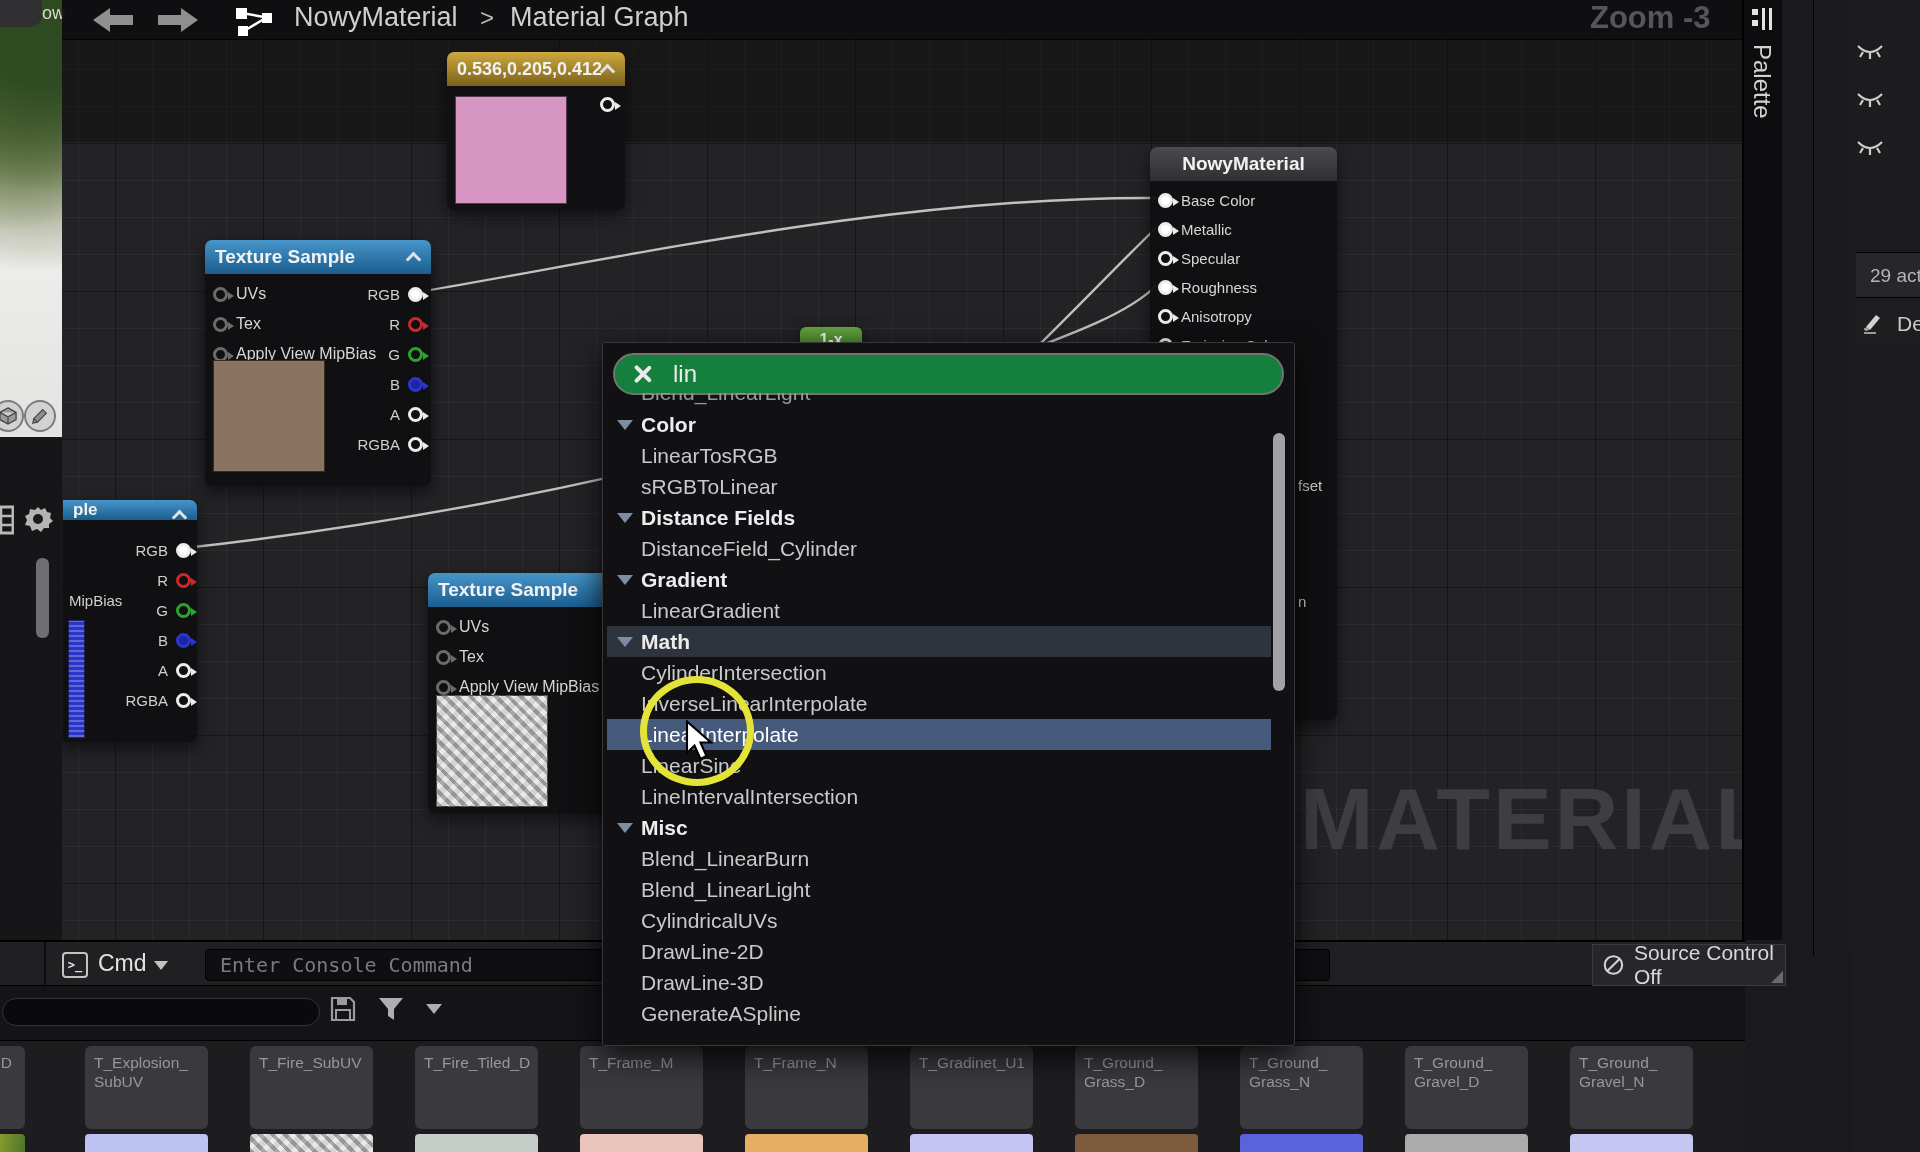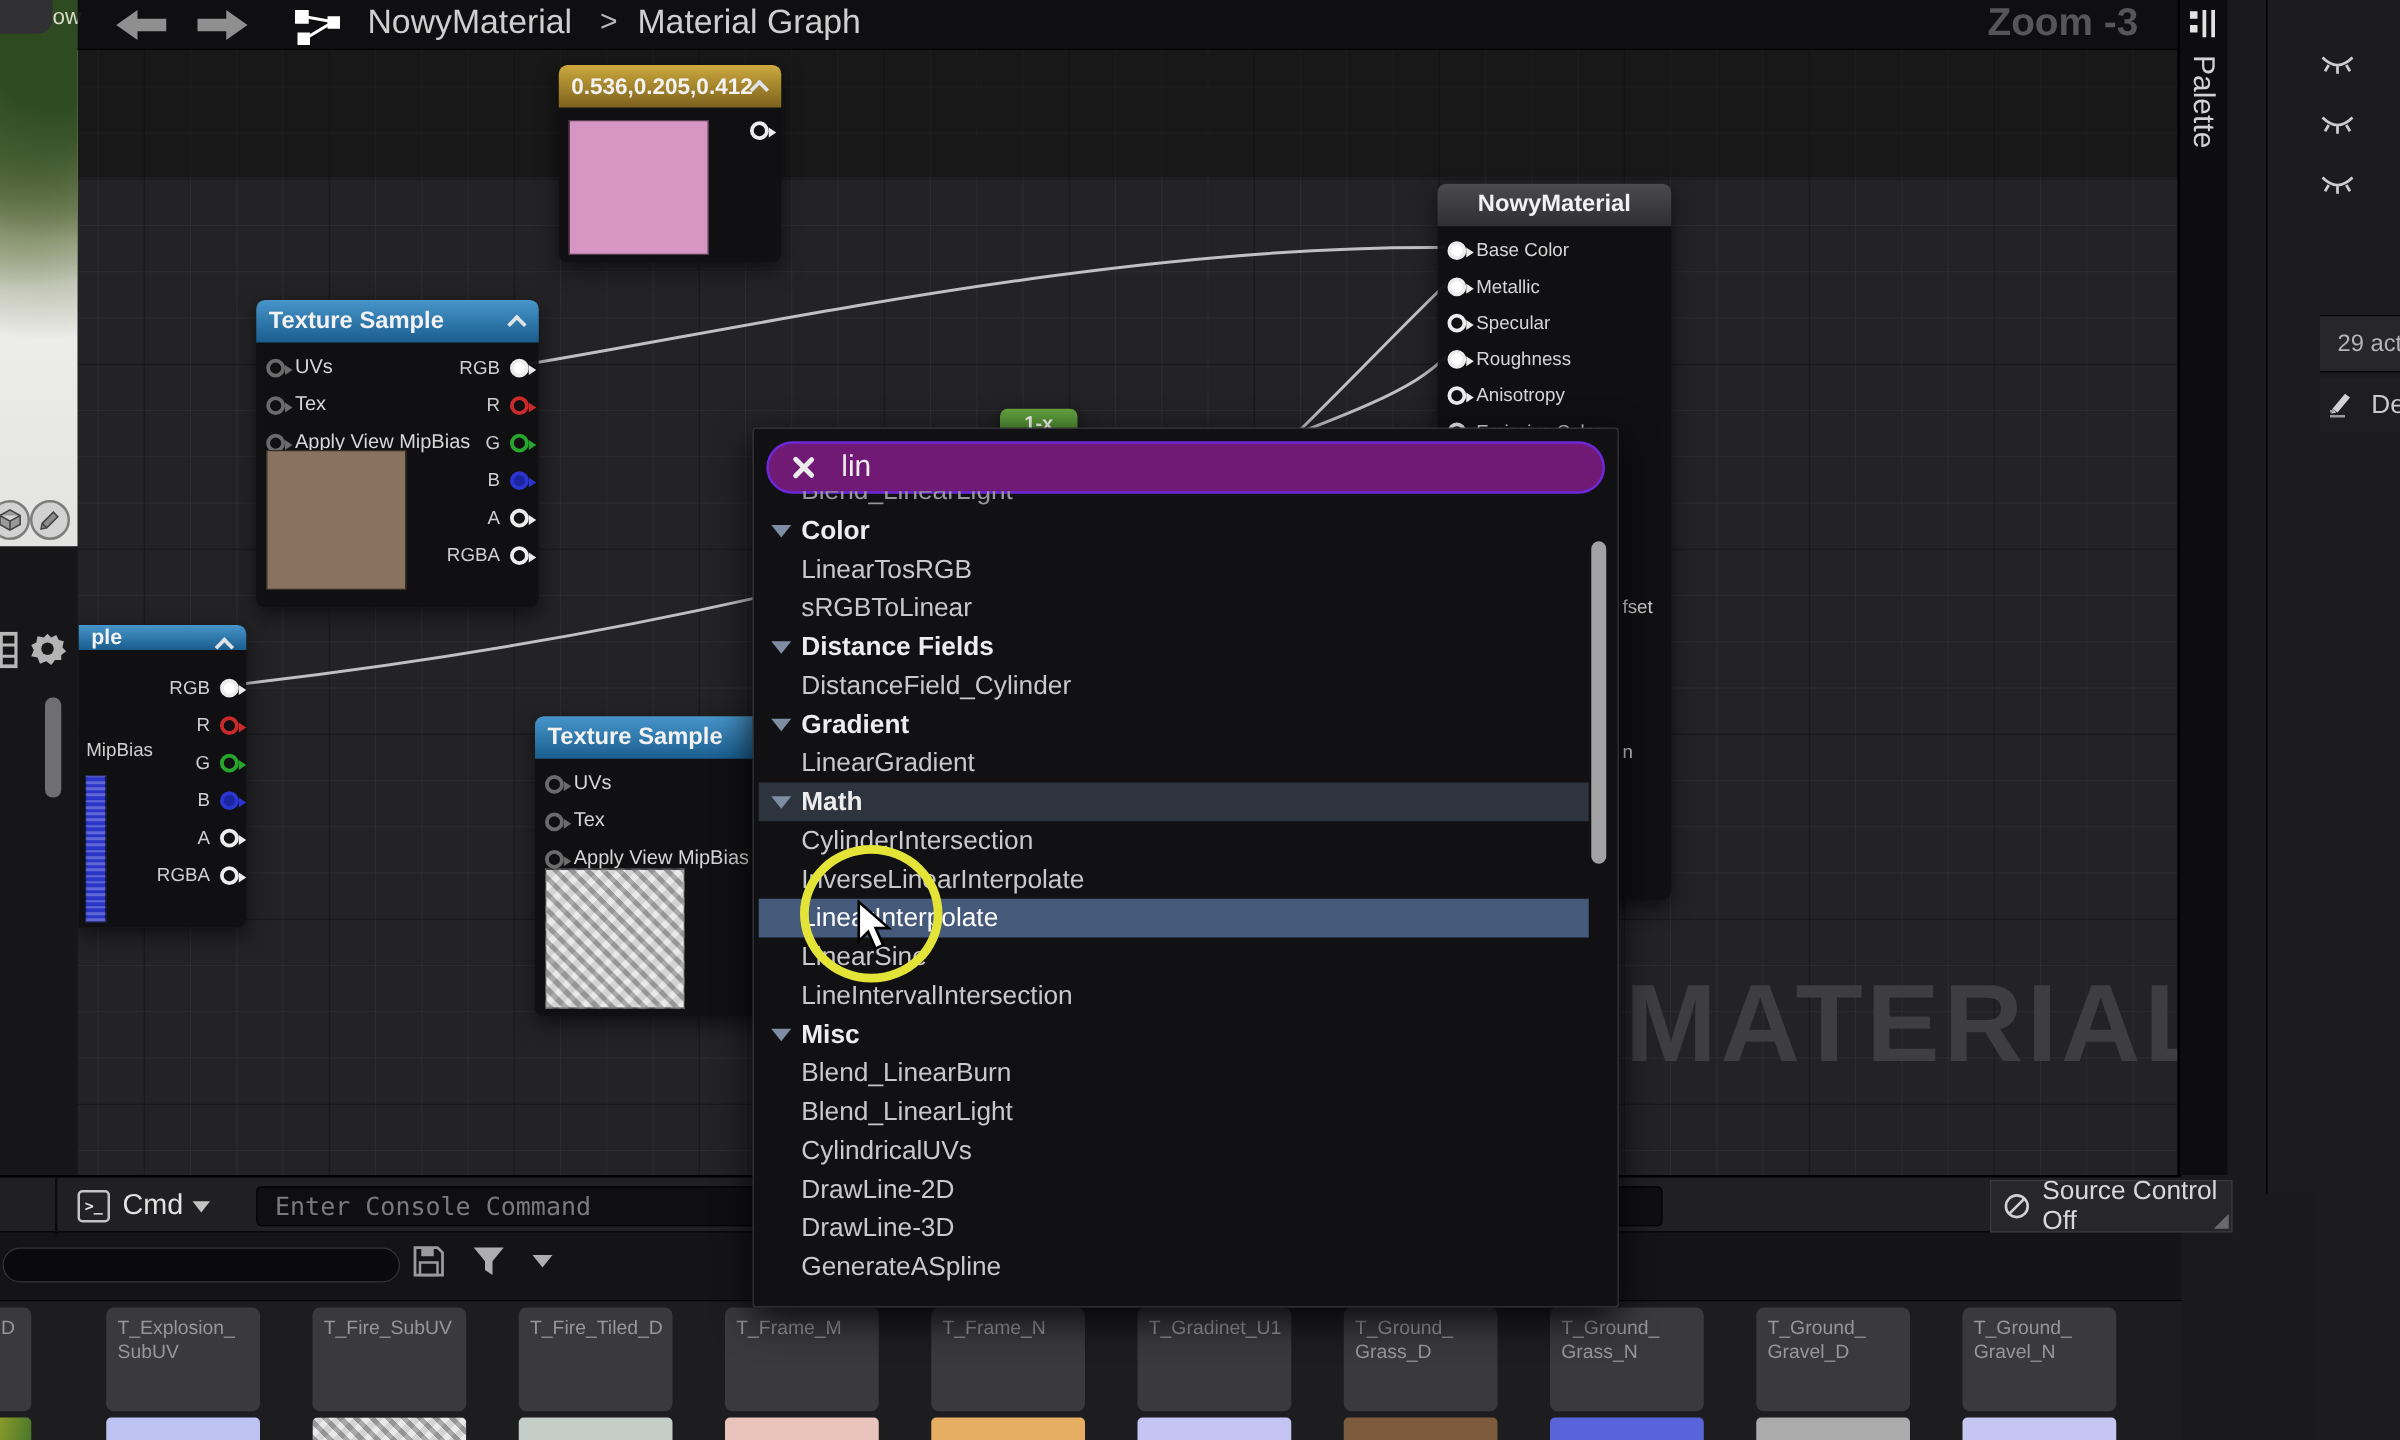--- a/index.html
+++ b/index.html
@@ -80,21 +80,21 @@
   .rightpanel { position:absolute; left:1813px; top:0; width:175px; height:956px; background:#1b1b1d; z-index:5; border-left:1px solid #000; }
   .rp-inner { position:absolute; left:37px; top:0; width:138px; height:1152px; background:#1c1c1f; }
   .orange-box { position:absolute; left:152px; width:26px; height:38px; border-radius:3px; background:linear-gradient(180deg,#cf9447 0 45%,#99682c 45% 100%); }
   .eye { position:absolute; left:42px; }
   .caret-down { width:0; height:0; border-left:8px solid transparent; border-right:8px solid transparent; border-top:10px solid #b4b4b4; }
   .actors-bar { position:absolute; left:42px; top:252px; width:133px; height:46px; background:#27272b; border-top:1px solid #000; border-bottom:1px solid #000; font-size:19px; color:#b5b5b5; line-height:46px; padding-left:14px; white-space:nowrap; overflow:hidden; }
   .details-row { position:absolute; left:42px; top:302px; width:133px; height:44px; background:#1e1e21; display:flex; align-items:center; gap:15px; padding-left:6px; color:#cbcbcb; font-size:21px; }
 
   
   .popup { position:absolute; left:602px; top:342px; width:693px; height:704px; background:#111113; border:1px solid #37373c; border-radius:3px; box-shadow:0 10px 30px rgba(0,0,0,.8); z-index:10; overflow:hidden; }
-  .search-pill { position:absolute; left:10px; top:10px; width:671px; height:42px; background:#701a75; border:2px solid #6d28d9; border-radius:21px; display:flex; align-items:center; }
+  .search-pill { position:absolute; left:10px; top:10px; width:671px; height:42px; background:#15803d; border:2px solid #737373; border-radius:21px; display:flex; align-items:center; }
   .clear-x { position:relative; width:22px; height:22px; margin-left:16px; flex:none; }
   .clear-x::before,.clear-x::after { content:''; position:absolute; left:10px; top:0; width:3.5px; height:22px; background:#ececec; border-radius:2px; }
   .clear-x::before { transform:rotate(45deg);} .clear-x::after { transform:rotate(-45deg);}
   .search-input { margin-left:20px; background:transparent; border:none; outline:none; color:#ececec; font-size:24px; width:560px; font-family:"Liberation Sans",sans-serif; }
   .plist { position:absolute; left:4px; top:50px; width:664px; }
   .clip-row { height:16px; overflow:hidden; }
   .clip-row span { display:block; margin-top:-12px; padding-left:34px; font-size:21px; color:#98989b; }
   .row { height:31px; display:flex; align-items:center; font-size:21px; color:#c9c9cc; }
   .row .tri { width:0; height:0; border-left:8px solid transparent; border-right:8px solid transparent; border-top:10px solid #7e8da4; margin:0 8px 0 10px; flex:none; }
   .row.cat { color:#ededef; font-weight:bold; }

